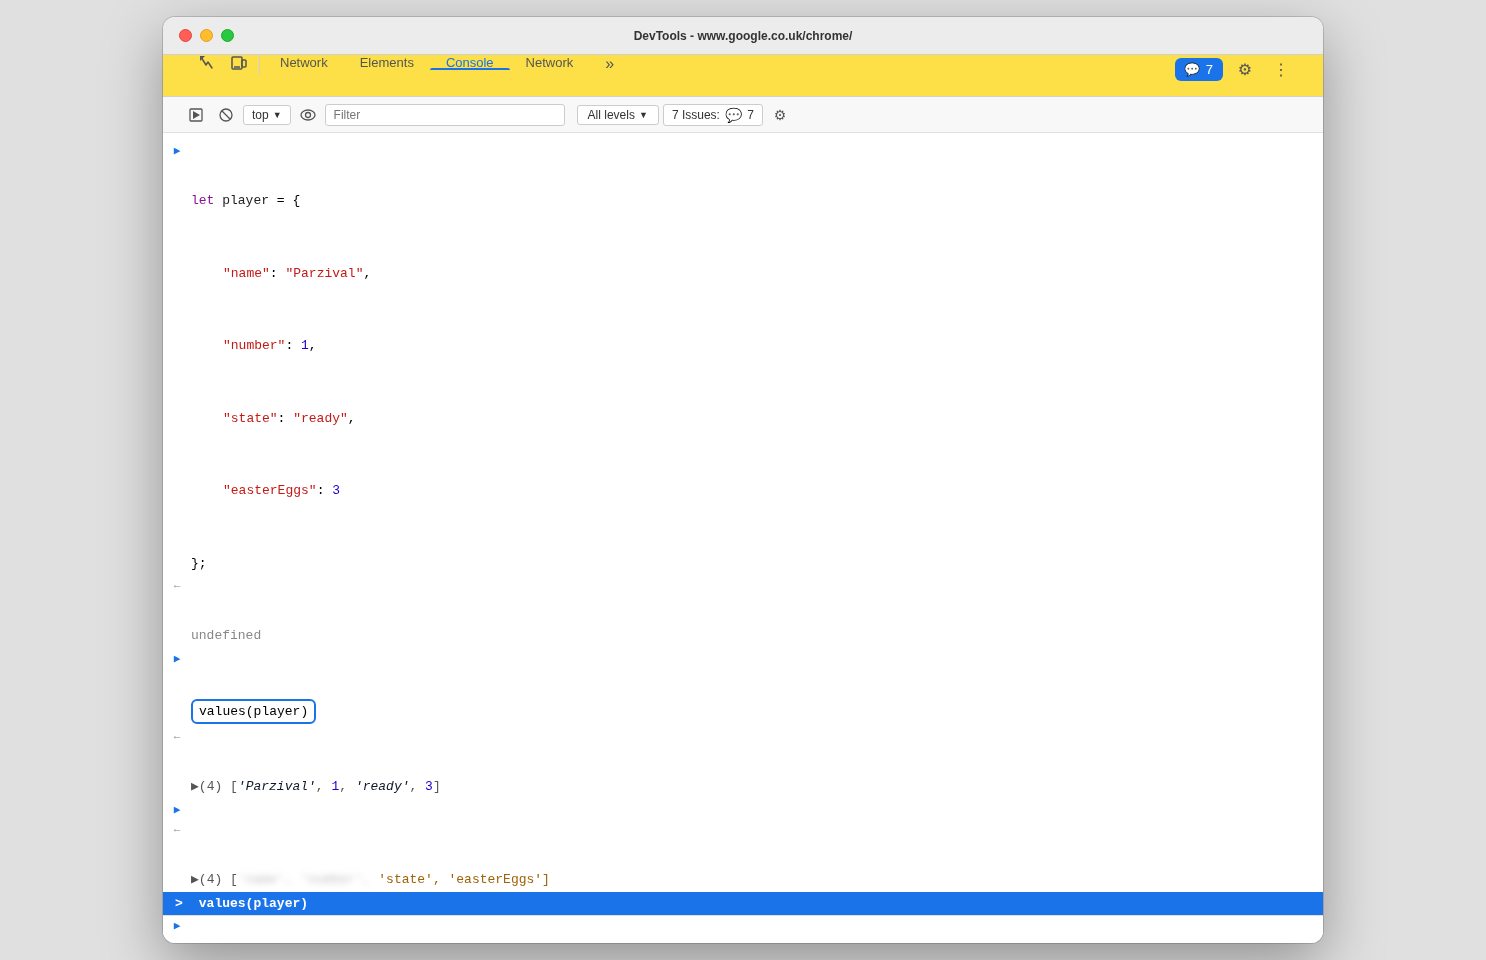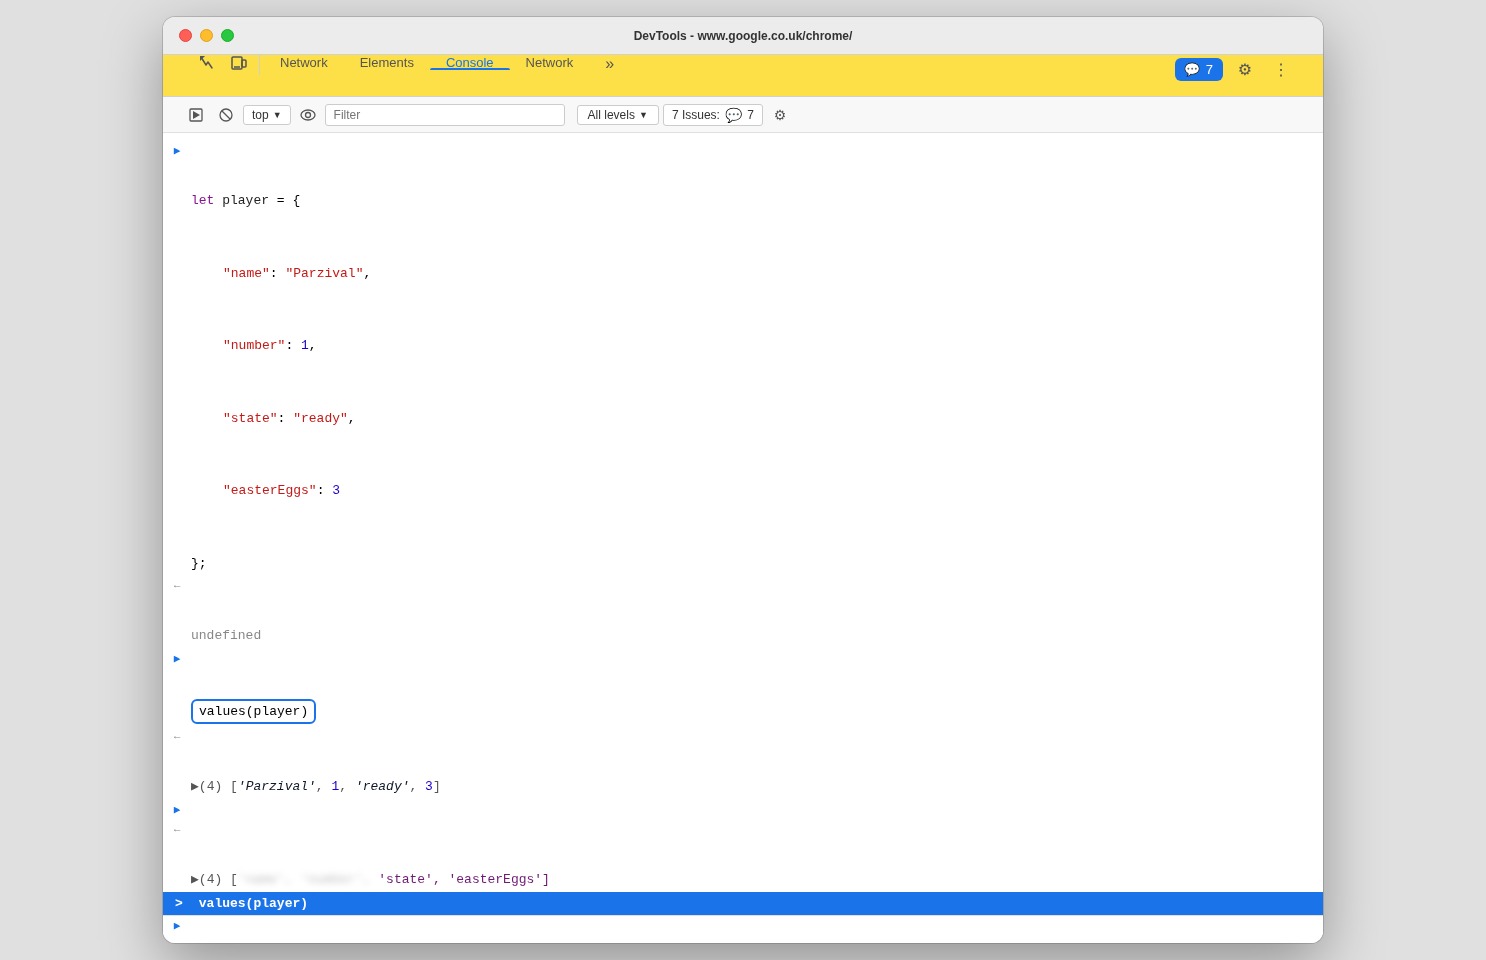--- a/index.html
+++ b/index.html
@@ -490,21 +490,21 @@
       </span>
     </div>
 
     <div class="console-line">
       <span class="line-arrow blue">▶</span>
     </div>
 
     <div class="console-line partial-overlay">
       <span class="line-arrow gray">←</span>
       <span class="line-content">
-        <span style="color:#555;">▶(4) [</span><span style="color:#c0c0c0; filter: blur(3px); user-select:none;">'name', 'number', </span><span style="color:#701a75;">'state', 'easterEggs']</span>
+        <span style="color:#555;">▶(4) [</span><span style="color:#c0c0c0; filter: blur(3px); user-select:none;">'name', 'number', </span><span style="color:#a16207;">'state', 'easterEggs']</span>
       </span>
     </div>
 
     <div class="autocomplete-bar">
       <span class="ac-arrow">&gt;</span>
       <span class="ac-text">values(player)</span>
     </div>
 
     <div class="console-line input-line">
       <span class="line-arrow blue">▶</span>

